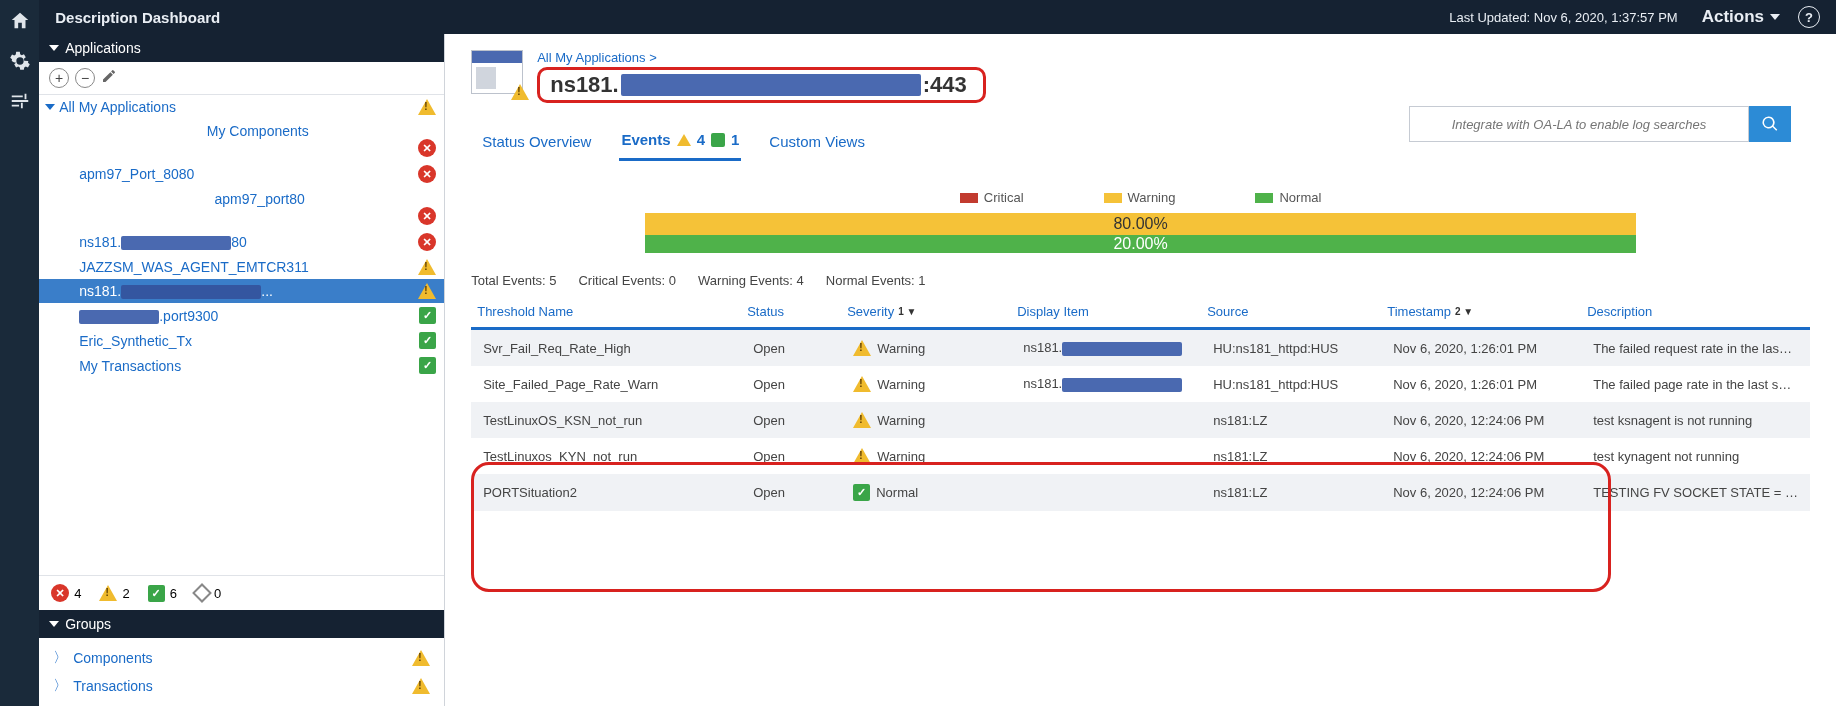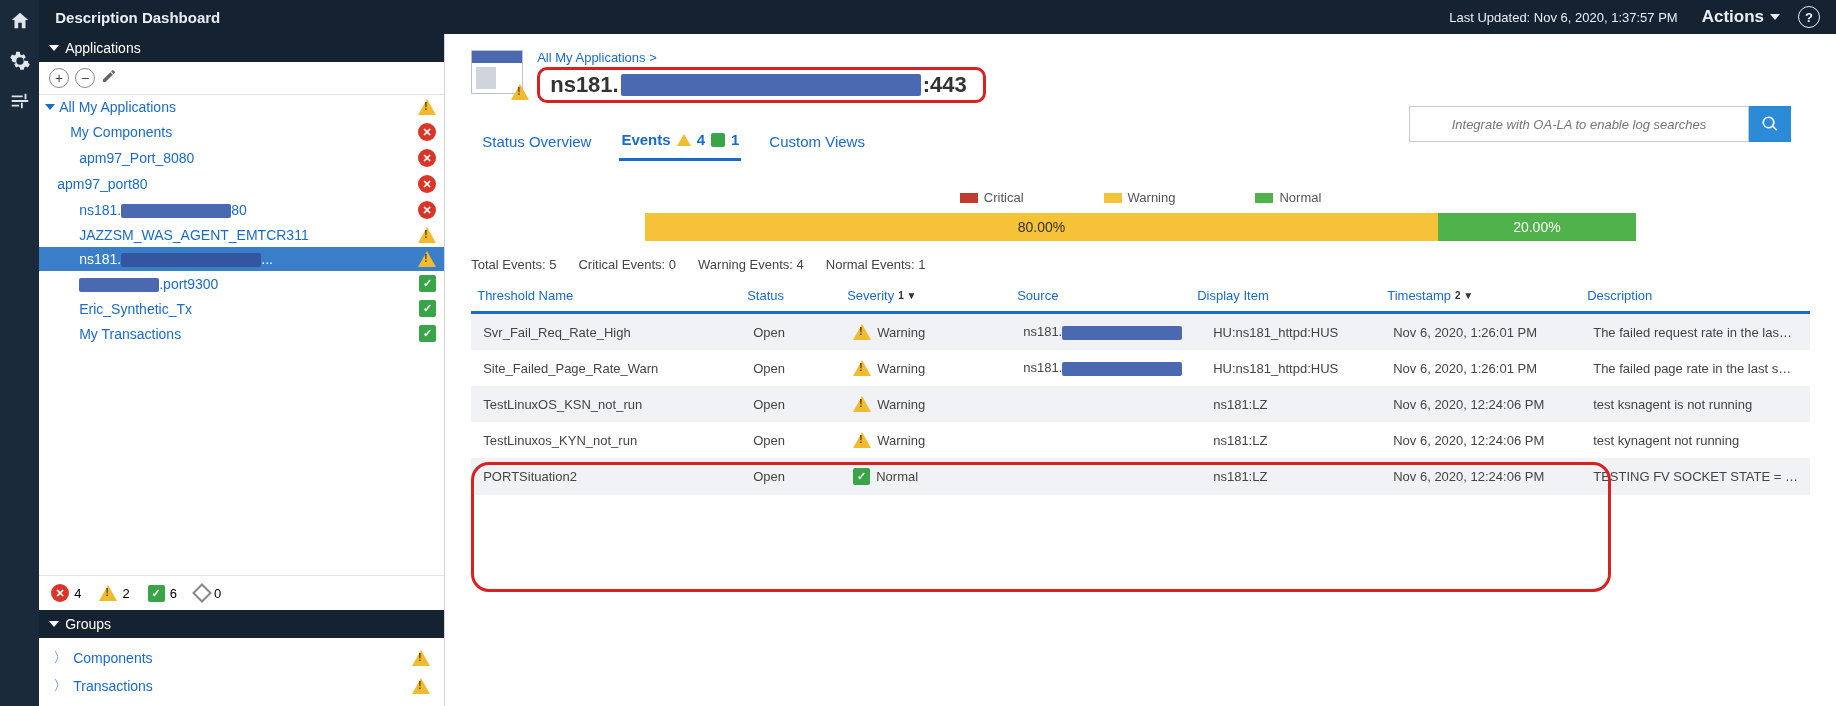--- a/index.html
+++ b/index.html
@@ -54,21 +54,21 @@
   .search-input { width:340px; height:36px; border:1px solid #c6cbd3; font-style:italic; font-size:13px; color:#6b7380; padding:0 12px; text-align:center;}
   .search-btn { width:42px; height:36px; background:#2c8bd6; display:flex; align-items:center; justify-content:center; cursor:pointer;}
   .tabs { display:flex; gap:26px; margin-top:22px; border-bottom:1px solid transparent; font-size:15px;margin-left:9px;}
   .tab { padding:6px 2px 10px 2px; color:#1a6bc7; cursor:pointer; display:flex; align-items:center; gap:6px;}
   .tab.active { border-bottom:3px solid #1a6bc7; font-weight:600;}
   .mini-warn { width:0;height:0;border-left:7px solid transparent;border-right:7px solid transparent;border-bottom:12px solid #f0bb2e; display:inline-block;}
   .mini-norm { width:14px;height:14px;background:#3aa548;display:inline-block;border-radius:2px;}
   .legend { display:flex; justify-content:center; gap:80px; margin-top:28px; font-size:13px; color:#555;}
   .leg-item{display:flex;align-items:center;gap:6px;}
   .leg-swatch{width:18px;height:10px;}
-  .bar { display:flex; margin:8px 200px 0 200px; height:28px; font-size:14px; color:#333;}
+  .bar { display:flex; margin:8px 200px 16px 200px; height:28px; font-size:16px; color:#333;flex-direction:column;}
   .bar .seg{display:flex;align-items:center;justify-content:center;}
   .seg-warn{background:#f5c238;}
   .seg-norm{background:#4fb24a;color:#fff;}
   .totals { margin:16px 26px 0 26px; font-size:13px; color:#444; display:flex; gap:22px;}
   .table { margin:8px 26px 0 26px; font-size:13px;}
   .thead { display:flex; border-bottom:3px solid #1a6bc7; color:#1a6bc7; font-weight:400;}
   .th { padding:8px 6px; cursor:pointer; display:flex; align-items:center; gap:4px;}
   .th .sort{font-size:10px;color:#333;font-weight:700;}
   .col-thr{width:270px;} .col-sta{width:100px;} .col-sev{width:170px;} .col-dis{width:190px;} .col-src{width:180px;} .col-ts{width:200px;} .col-des{flex:1;}
   .trow{display:flex; align-items:center; padding:10px 6px; color:#444;}
@@ -128,29 +128,29 @@
             </svg>
         </span>
       </div>
       <div class="tree">
         <div class="tree-row root">
           <span class="exp"></span>
           <span class="label">All My Applications</span>
           <span class="badge badge-warn"></span>
         </div>
 
-        <div class="tree-row" style="padding-left:31px;">
+        <div class="tree-row" style="padding-left:40px;flex-direction:column;">
           <span class="label">My Components</span>
           <span class="badge badge-crit">✕</span>
         </div>
         <div class="tree-row" style="padding-left:40px;">
           <span class="label">apm97_Port_8080</span>
           <span class="badge badge-crit">✕</span>
         </div>
-        <div class="tree-row" style="padding-left:18px;">
+        <div class="tree-row" style="padding-left:44px;flex-direction:column;">
           <span class="label">apm97_port80</span>
           <span class="badge badge-crit">✕</span>
         </div>
         <div class="tree-row" style="padding-left:40px;">
           <span class="label">
             <span>ns181.</span><span class="redact" style="width:110px;"></span><span>80</span>
           </span>
           <span class="badge badge-crit">✕</span>
         </div>
         <div class="tree-row" style="padding-left:40px;">
@@ -293,25 +293,25 @@
           <div class="th col-thr">
               <span>Threshold Name</span>
             </div>
           <div class="th col-sta">
               <span>Status</span>
             </div>
           <div class="th col-sev">
               <span>Severity</span>
               <span class="sort">1 ▼</span>
             </div>
+          <div class="th col-dis">
+              <span>Display Item</span>
+            </div>
           <div class="th col-src">
               <span>Source</span>
-            </div>
-          <div class="th col-dis">
-              <span>Display Item</span>
             </div>
           <div class="th col-ts">
               <span>Timestamp</span>
               <span class="sort">2 ▼</span>
             </div>
           <div class="th col-des">
               <span>Description</span>
             </div>
         </div>
         <div id="tbody">

